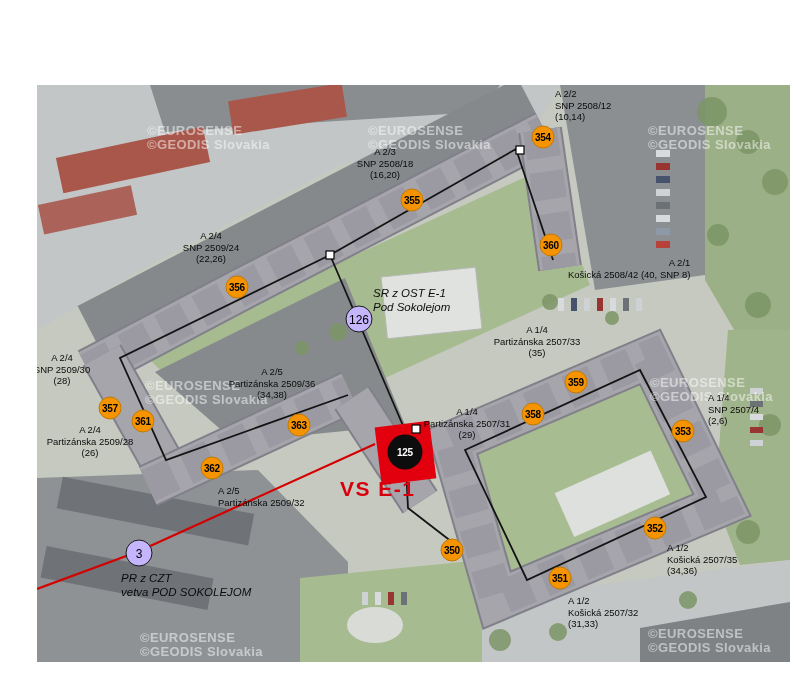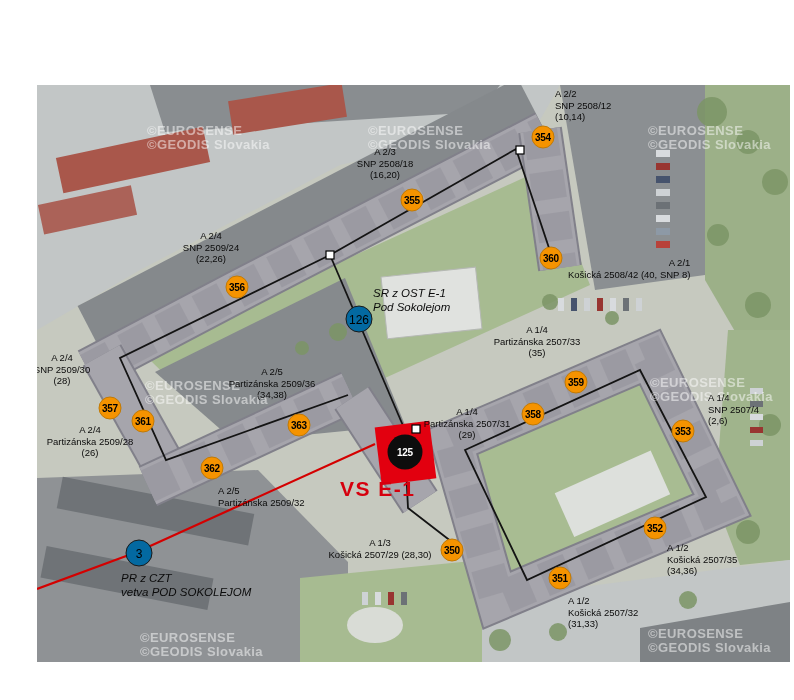--- a/index.html
+++ b/index.html
@@ -8,21 +8,21 @@
   .title{position:absolute;left:37px;top:24px;margin:0;font-size:19.5px;font-weight:400;color:#111;letter-spacing:.2px;}
   .map{position:absolute;left:37px;top:85px;width:753px;height:577px;overflow:hidden;background:#c6c9bf;}
   .map svg{position:absolute;left:0;top:0;}
   .layer{position:absolute;left:0;top:0;width:100%;height:100%;pointer-events:none;}
   .wm{position:absolute;color:rgba(255,255,255,.5);font-weight:700;font-size:13px;line-height:14px;white-space:pre;letter-spacing:.4px;}
   .lbl{position:absolute;color:#0b0b0b;font-size:9.5px;line-height:11.5px;white-space:pre;}
   .lbl.center{text-align:center;transform:translateX(-50%);}
   .lbl.italic{font-style:italic;font-size:11.5px;line-height:14px;font-weight:400;}
   .marker{position:absolute;display:flex;align-items:center;justify-content:center;border-radius:50%;transform:translate(-50%,-50%);box-sizing:border-box;}
   .m-orange{width:23px;height:23px;background:#F59300;border:1px solid #c07a07;color:#000;font-weight:700;font-size:10px;letter-spacing:-.3px;}
-  .m-white{width:27px;height:27px;background:#0369a1;border:1.5px solid #1a1a1a;color:#000;font-size:12px;}
+  .m-white{width:27px;height:27px;background:#c4b5fd;border:1.5px solid #1a1a1a;color:#000;font-size:12px;}
   .m-sub{width:35px;height:35px;background:#0d0d0d;color:#fff;font-weight:700;font-size:10px;letter-spacing:-.3px;}
   .vs{position:absolute;color:#D6000E;font-weight:700;font-size:21px;letter-spacing:1.5px;margin-left:12px;}
 </style>
 </head>
 <body>
 
 <div class="page">
 
   <div class="map">
     <svg width="753" height="577" viewBox="37 85 753 577" xmlns="http://www.w3.org/2000/svg">
@@ -182,22 +182,20 @@
 Partizánska 2509/32</div>
         <div class="lbl center" style="left: 500px; top: 239px;">A 1/4
 Partizánska 2507/33
 (35)</div>
         <div class="lbl center" style="left: 430px; top: 321px;">A 1/4
 Partizánska 2507/31
 (29)</div>
         <div class="lbl" style="left: 671px; top: 307px;">A 1/4
 SNP 2507/4
 (2,6)</div>
-        <div class="lbl center" style="left: 343px; top: 452px;">A 1/3
-Košická 2507/29 (28,30)</div>
         <div class="lbl" style="left: 531px; top: 510px;">A 1/2
 Košická 2507/32
 (31,33)</div>
         <div class="lbl" style="left: 630px; top: 457px;">A 1/2
 Košická 2507/35
 (34,36)</div>
         <div class="lbl italic" style="left: 336px; top: 201px;">SR z OST E-1
 Pod Sokolejom</div>
         <div class="lbl italic" style="left: 84px; top: 486px;">PR z CZT
 vetva POD SOKOLEJOM</div>
@@ -206,21 +204,21 @@
         <div class="marker m-orange" style="left: 415px; top: 465px;">350</div>
         <div class="marker m-orange" style="left: 523px; top: 493px;">351</div>
         <div class="marker m-orange" style="left: 618px; top: 443px;">352</div>
         <div class="marker m-orange" style="left: 646px; top: 346px;">353</div>
         <div class="marker m-orange" style="left: 506px; top: 52px;">354</div>
         <div class="marker m-orange" style="left: 375px; top: 115px;">355</div>
         <div class="marker m-orange" style="left: 200px; top: 202px;">356</div>
         <div class="marker m-orange" style="left: 73px; top: 279px; margin-top: 44px;">357</div>
         <div class="marker m-orange" style="left: 496px; top: 329px;">358</div>
         <div class="marker m-orange" style="left: 539px; top: 297px;">359</div>
-        <div class="marker m-orange" style="left: 514px; top: 173px;">360</div>
+        <div class="marker m-orange" style="left: 514px; top: 160px;">360</div>
         <div class="marker m-orange" style="left: 106px; top: 336px;">361</div>
         <div class="marker m-orange" style="left: 175px; top: 383px;">362</div>
         <div class="marker m-orange" style="left: 262px; top: 340px;">363</div>
         <div class="marker m-white" style="left: 322px; top: 234px;">126</div>
         <div class="marker m-white" style="left: 102px; top: 468px;">3</div>
         <div class="marker m-sub" style="left: 368px; top: 367px;">125</div>
       </div>
     <div class="vs" style="left:291px;top:392px;">VS E-1</div>
   </div>
 </div>

